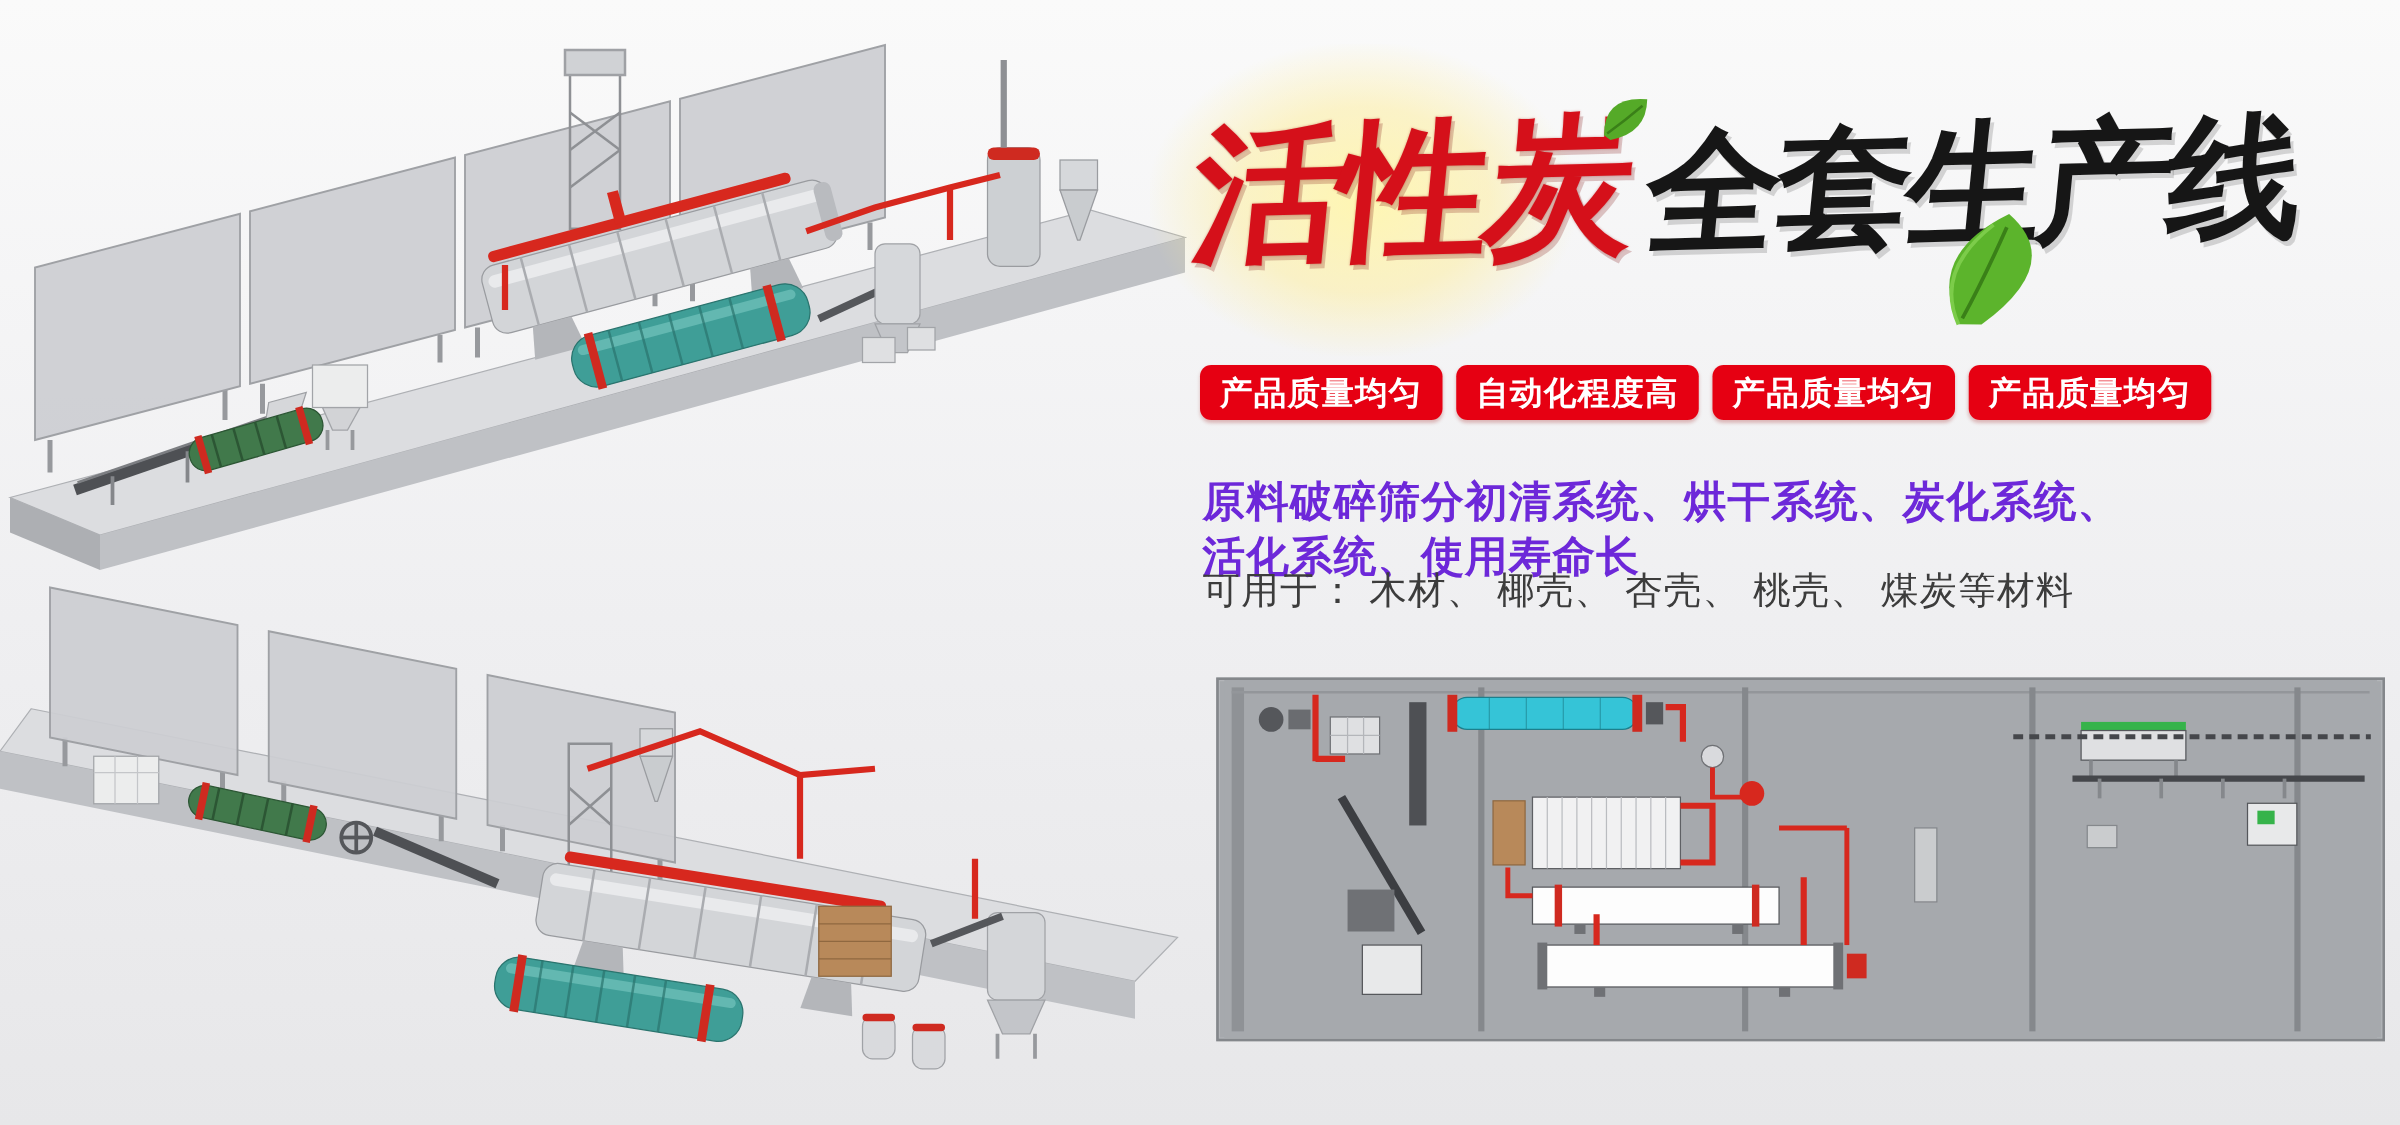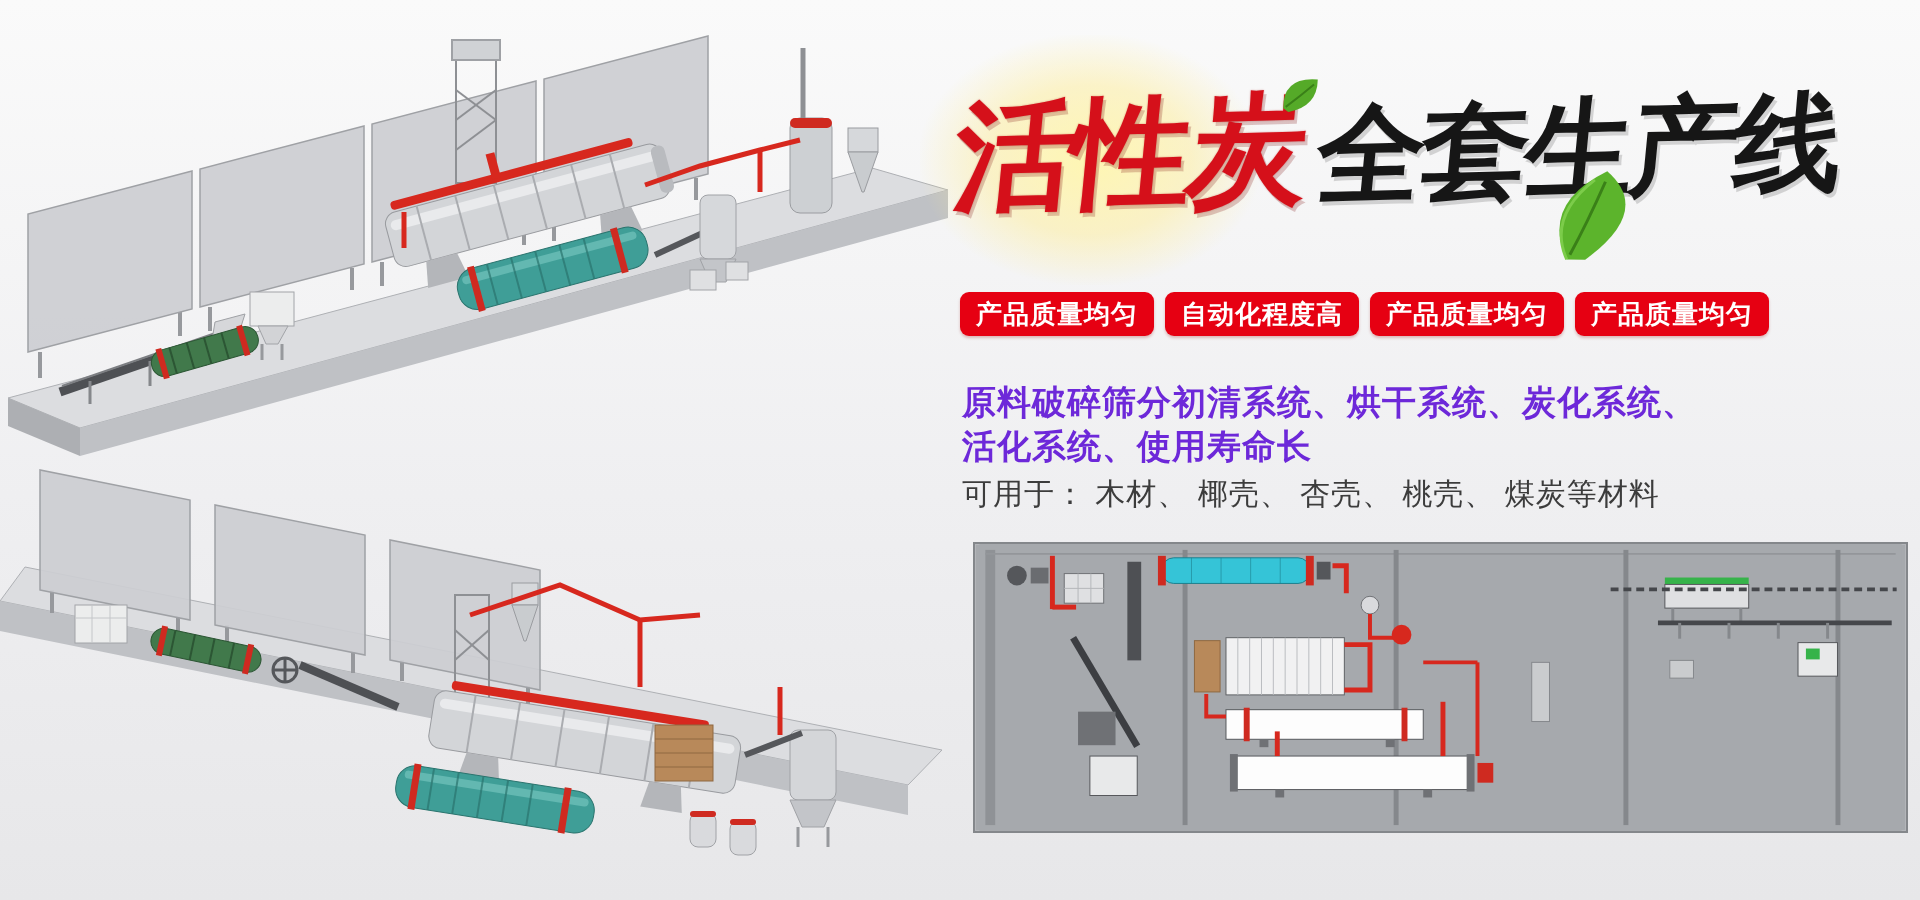--- a/index.html
+++ b/index.html
@@ -42,21 +42,21 @@
   .leaf-small{left:328px;top:72px;transform:rotate(18deg);}
   .leaf-large{left:592px;top:168px;transform:rotate(-12deg);}
 
   .badges{position:absolute;left:10px;top:292px;display:flex;gap:11px;z-index:2;}
   .badge{
     background:#e60012;color:#ffffff;font-size:26px;font-weight:700;
     padding:9px 16px;border-radius:9px;line-height:1;letter-spacing:1px;
     box-shadow:0 2px 3px rgba(150,0,0,0.25);
   }
   .desc{position:absolute;left:12px;top:360px;color:#6d28d9;font-size:34px;font-weight:700;line-height:44px;letter-spacing:1px;margin-top:20px;}
-  .usage{position:absolute;left:12px;top:452px;color:#3c3c3c;font-size:30px;font-weight:400;letter-spacing:1px;margin-top:22px;}
+  .usage{position:absolute;left:12px;top:452px;color:#3c3c3c;font-size:30px;font-weight:400;letter-spacing:1px;}
 
   .layout-panel{
     position:absolute;left:23px;top:542px;width:935px;height:291px;
     background:#a6a9ad;border:2px solid #84878b;box-sizing:border-box;
     box-shadow:inset 0 0 0 1px rgba(255,255,255,0.15);
   }
   .layout-panel svg{display:block;width:100%;height:100%;}
 </style>
 </head>
 <body>

